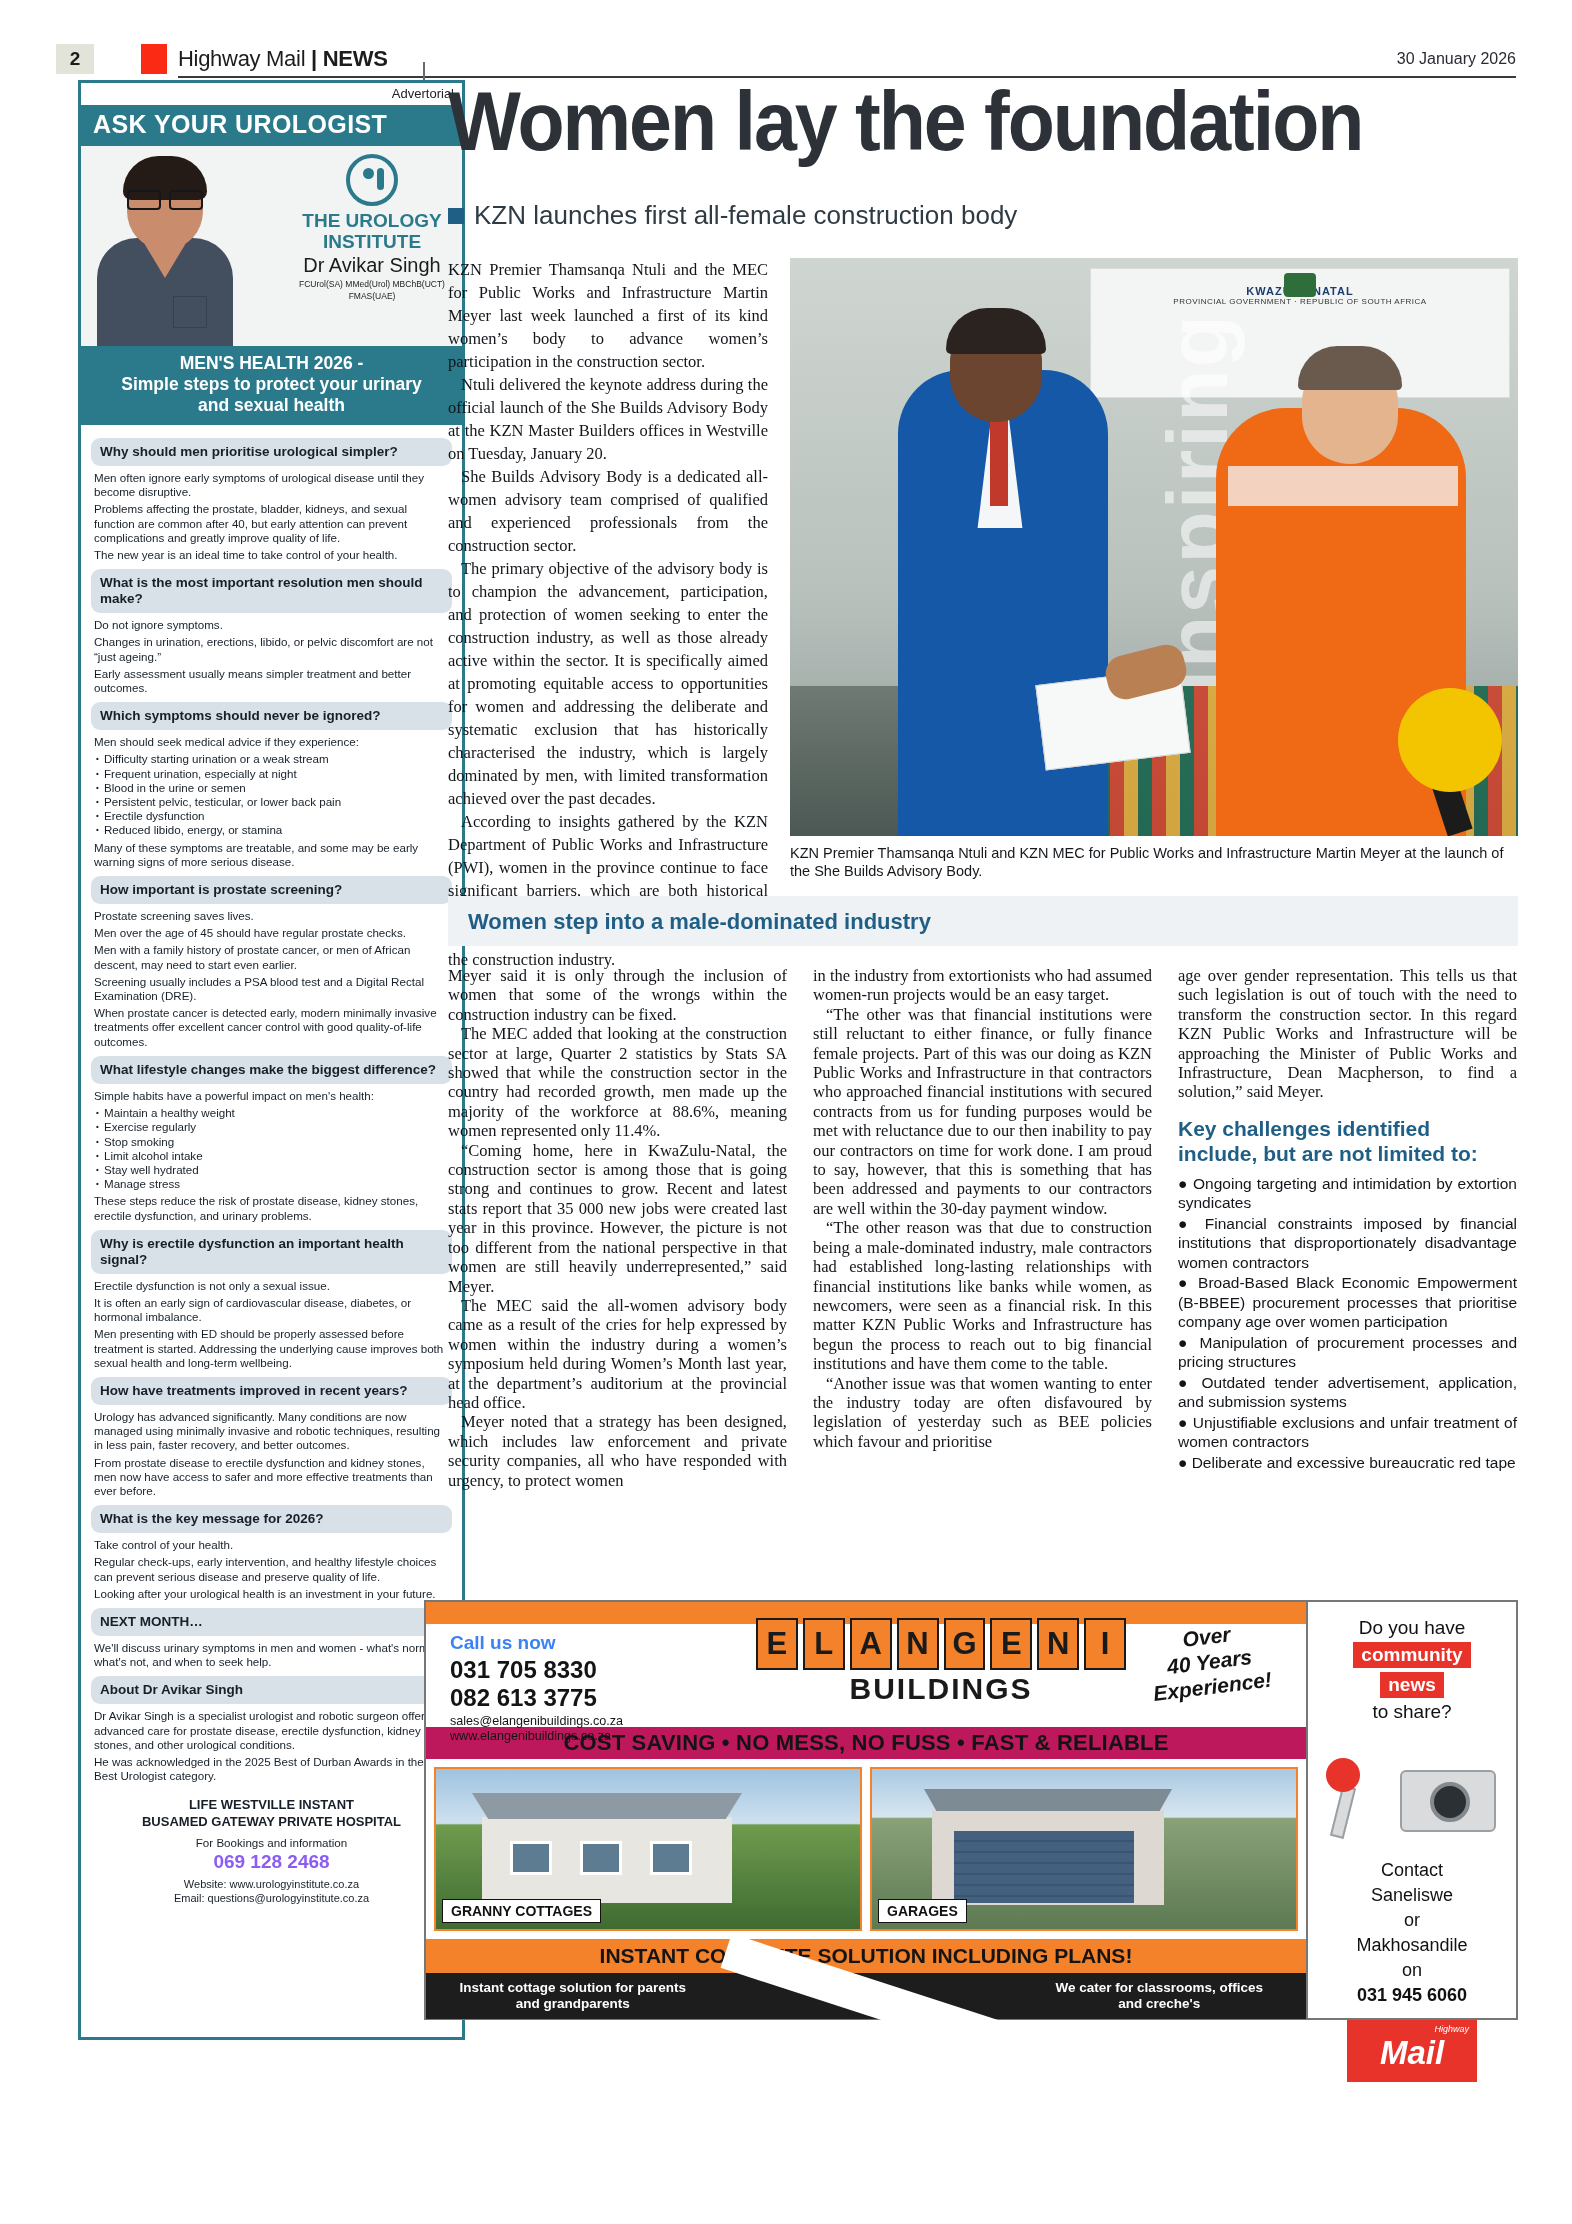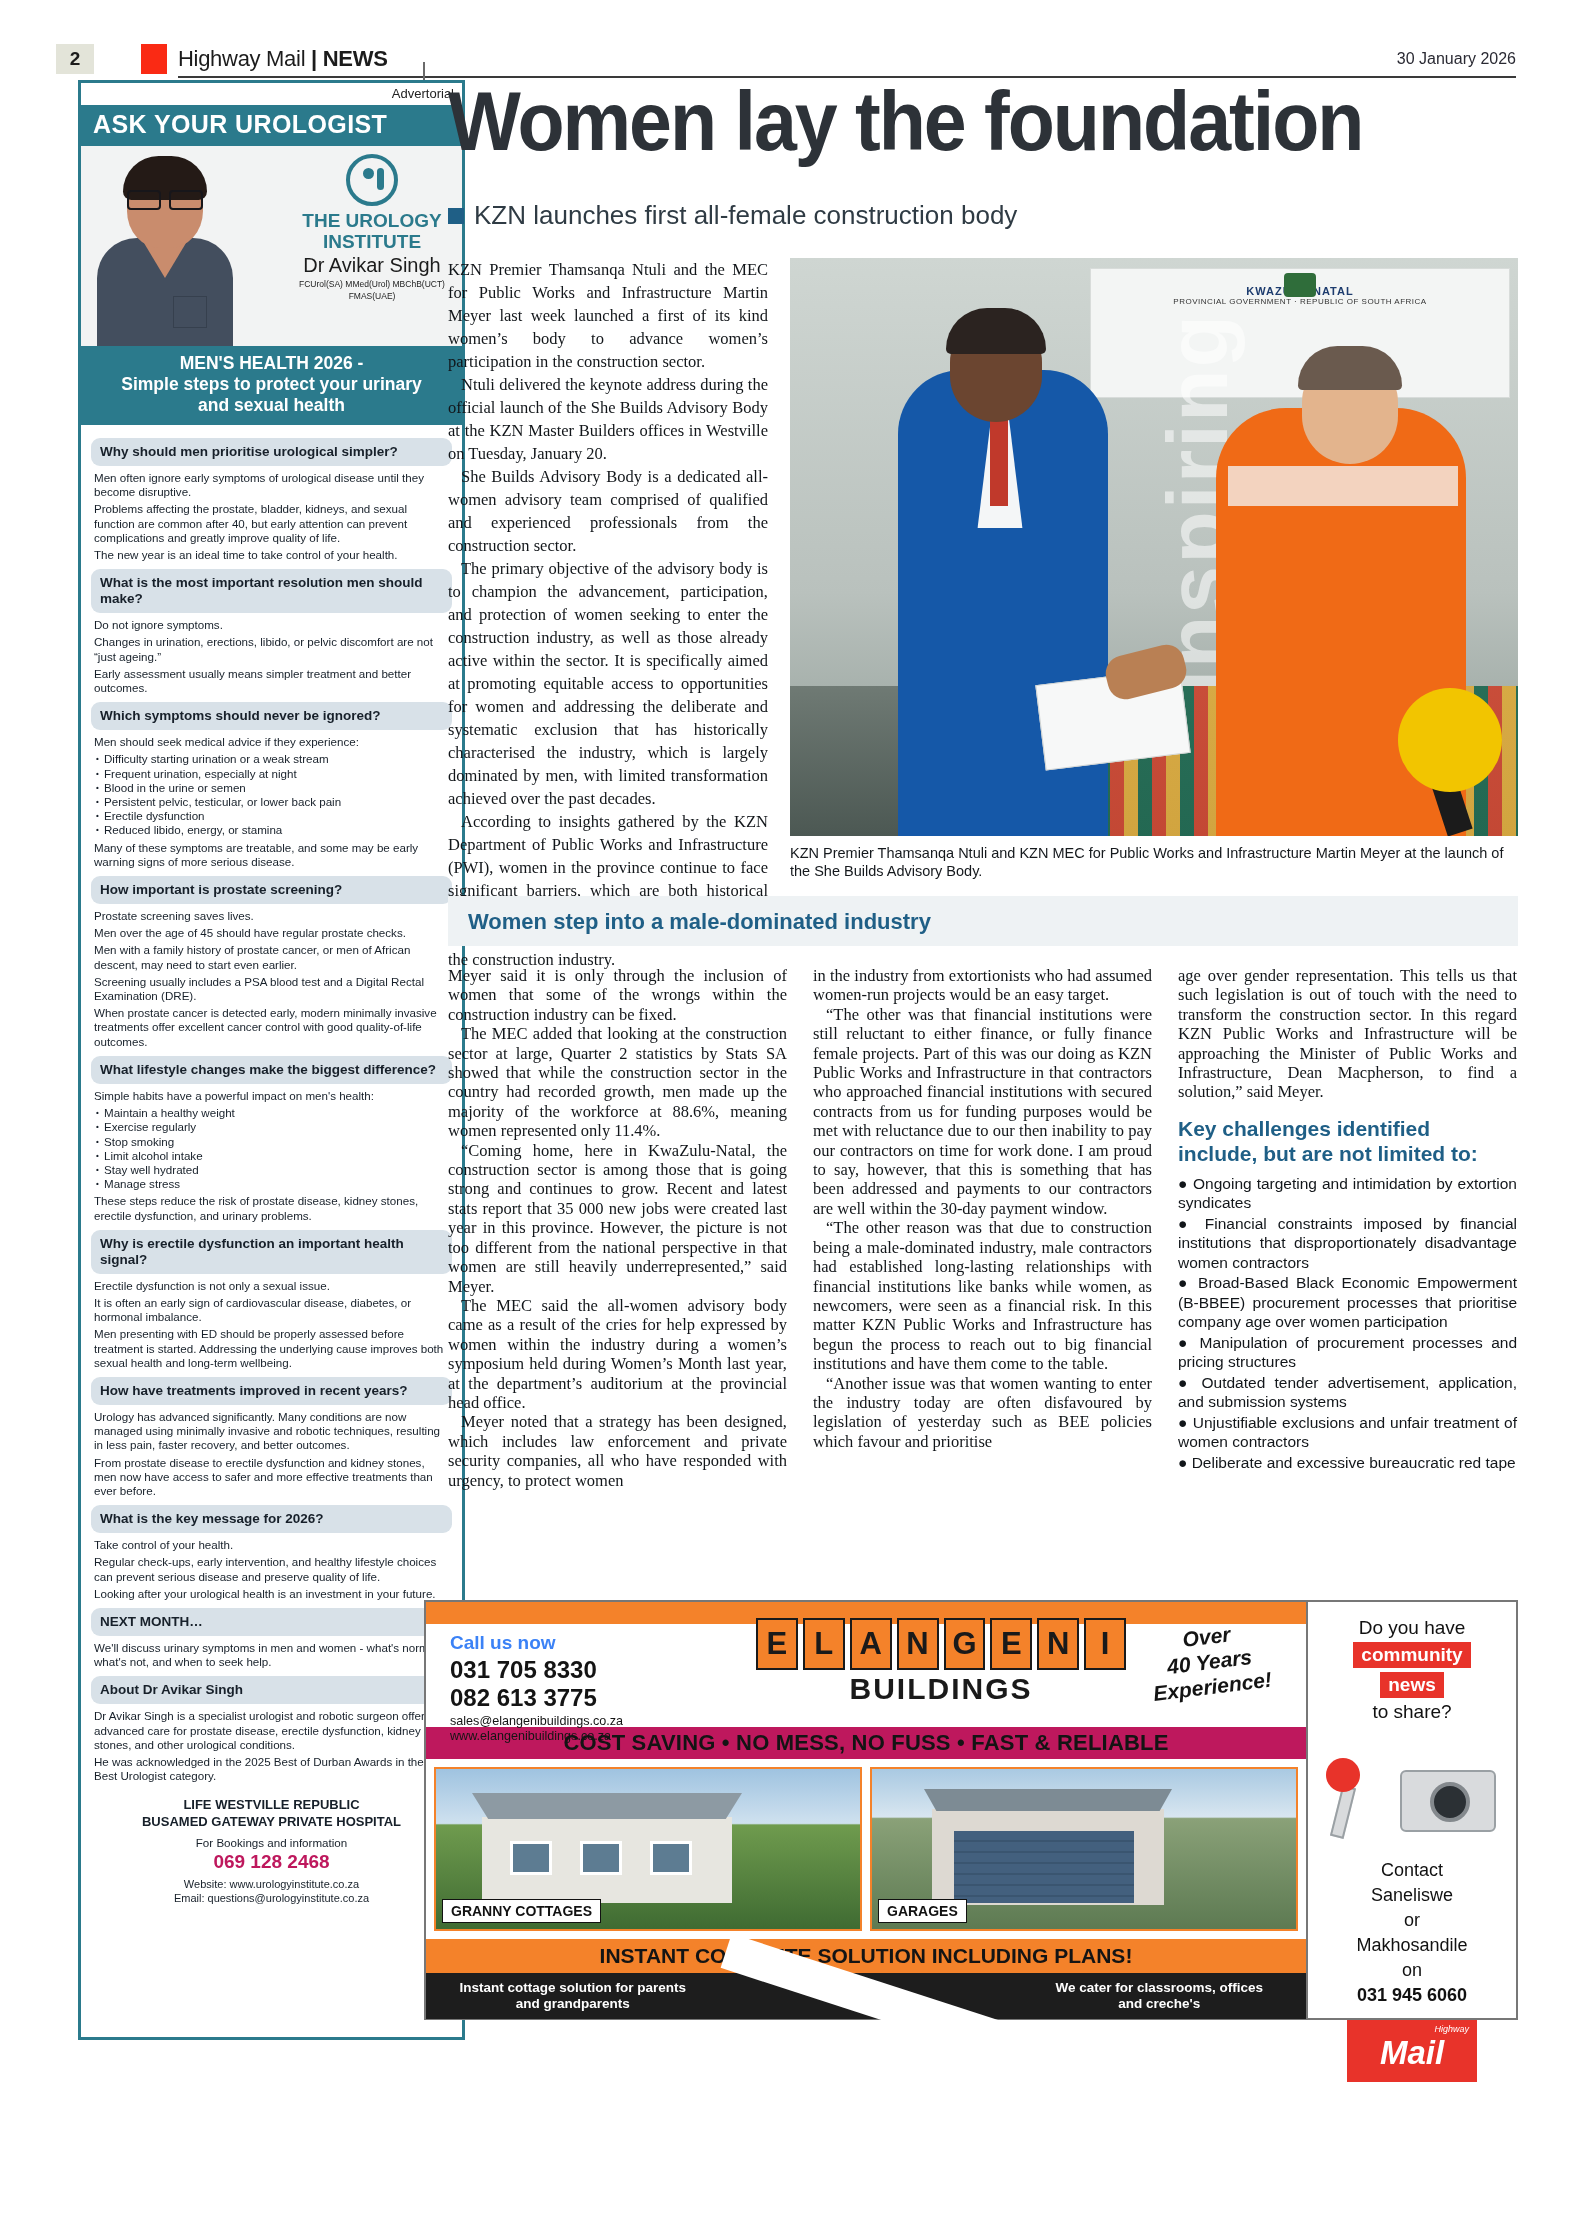--- a/index.html
+++ b/index.html
@@ -65,21 +65,21 @@
   .a { font-size:11.6px; line-height:14.2px; color:#17202a; padding:5px 3px 0; }
   .a p { margin-bottom:3px; }
   .a ul { list-style:none; margin:2px 0 3px; }
   .a li { position:relative; padding-left:10px; }
   .a li:before { content:"·"; position:absolute; left:2px; top:-1px; font-weight:bold; }
   .a li.dotx:before { content:"•"; font-size:8px; top:0; }
 
   .adv-foot { text-align:center; padding:10px 8px 6px; }
   .adv-foot .fline { font-size:13px; font-weight:bold; color:#17202a; line-height:17px; }
   .adv-foot .fsm { font-size:11.6px; color:#17202a; margin-top:6px; }
-  .adv-foot .fphone { font-size:19px; font-weight:bold; color:#be185d; margin:2px 0 4px; }
+  .adv-foot .fphone { font-size:19px; font-weight:bold; color:#8b5cf6; margin:2px 0 4px; }
   .adv-foot .fweb { font-size:11px; color:#17202a; line-height:14px; }
 
   
   .headline { position:absolute; left:448px; top:80px; width:1070px;
       font-family:"Liberation Sans", sans-serif; font-weight:bold;
       font-size:83px; line-height:84px; letter-spacing:-2.2px; color:#2d3238;
       transform:scaleX(0.93); transform-origin:left top; }
   .subhead { position:absolute; left:448px; top:200px; width:1070px;
       font-size:26px; color:#2f3b44; display:flex; align-items:center; gap:10px; }
   .subhead .sq { width:16px; height:16px; background:#1f5f86; display:inline-block; }
@@ -329,21 +329,21 @@
           <p>We'll discuss urinary symptoms in men and women - what's normal, what's not, and when to seek help.</p>
         </div>
         <div class="q">About Dr Avikar Singh</div>
         <div class="a">
           <p>Dr Avikar Singh is a specialist urologist and robotic surgeon offering advanced care for prostate disease, erectile dysfunction, kidney stones, and other urological conditions.</p>
           <p>He was acknowledged in the 2025 Best of Durban Awards in the Best Urologist category.</p>
         </div>
       </div>
 
     <div class="adv-foot">
-      <div class="fline">LIFE WESTVILLE REPUBLIC</div>
+      <div class="fline">LIFE WESTVILLE INSTANT</div>
       <div class="fline">BUSAMED GATEWAY PRIVATE HOSPITAL</div>
       <div class="fsm">For Bookings and information</div>
       <div class="fphone">069 128 2468</div>
       <div class="fweb">Website: www.urologyinstitute.co.za</div>
       <div class="fweb">Email: questions@urologyinstitute.co.za</div>
     </div>
   </div>
 
   <div class="headline">Women lay the foundation</div>
   <div class="subhead">

